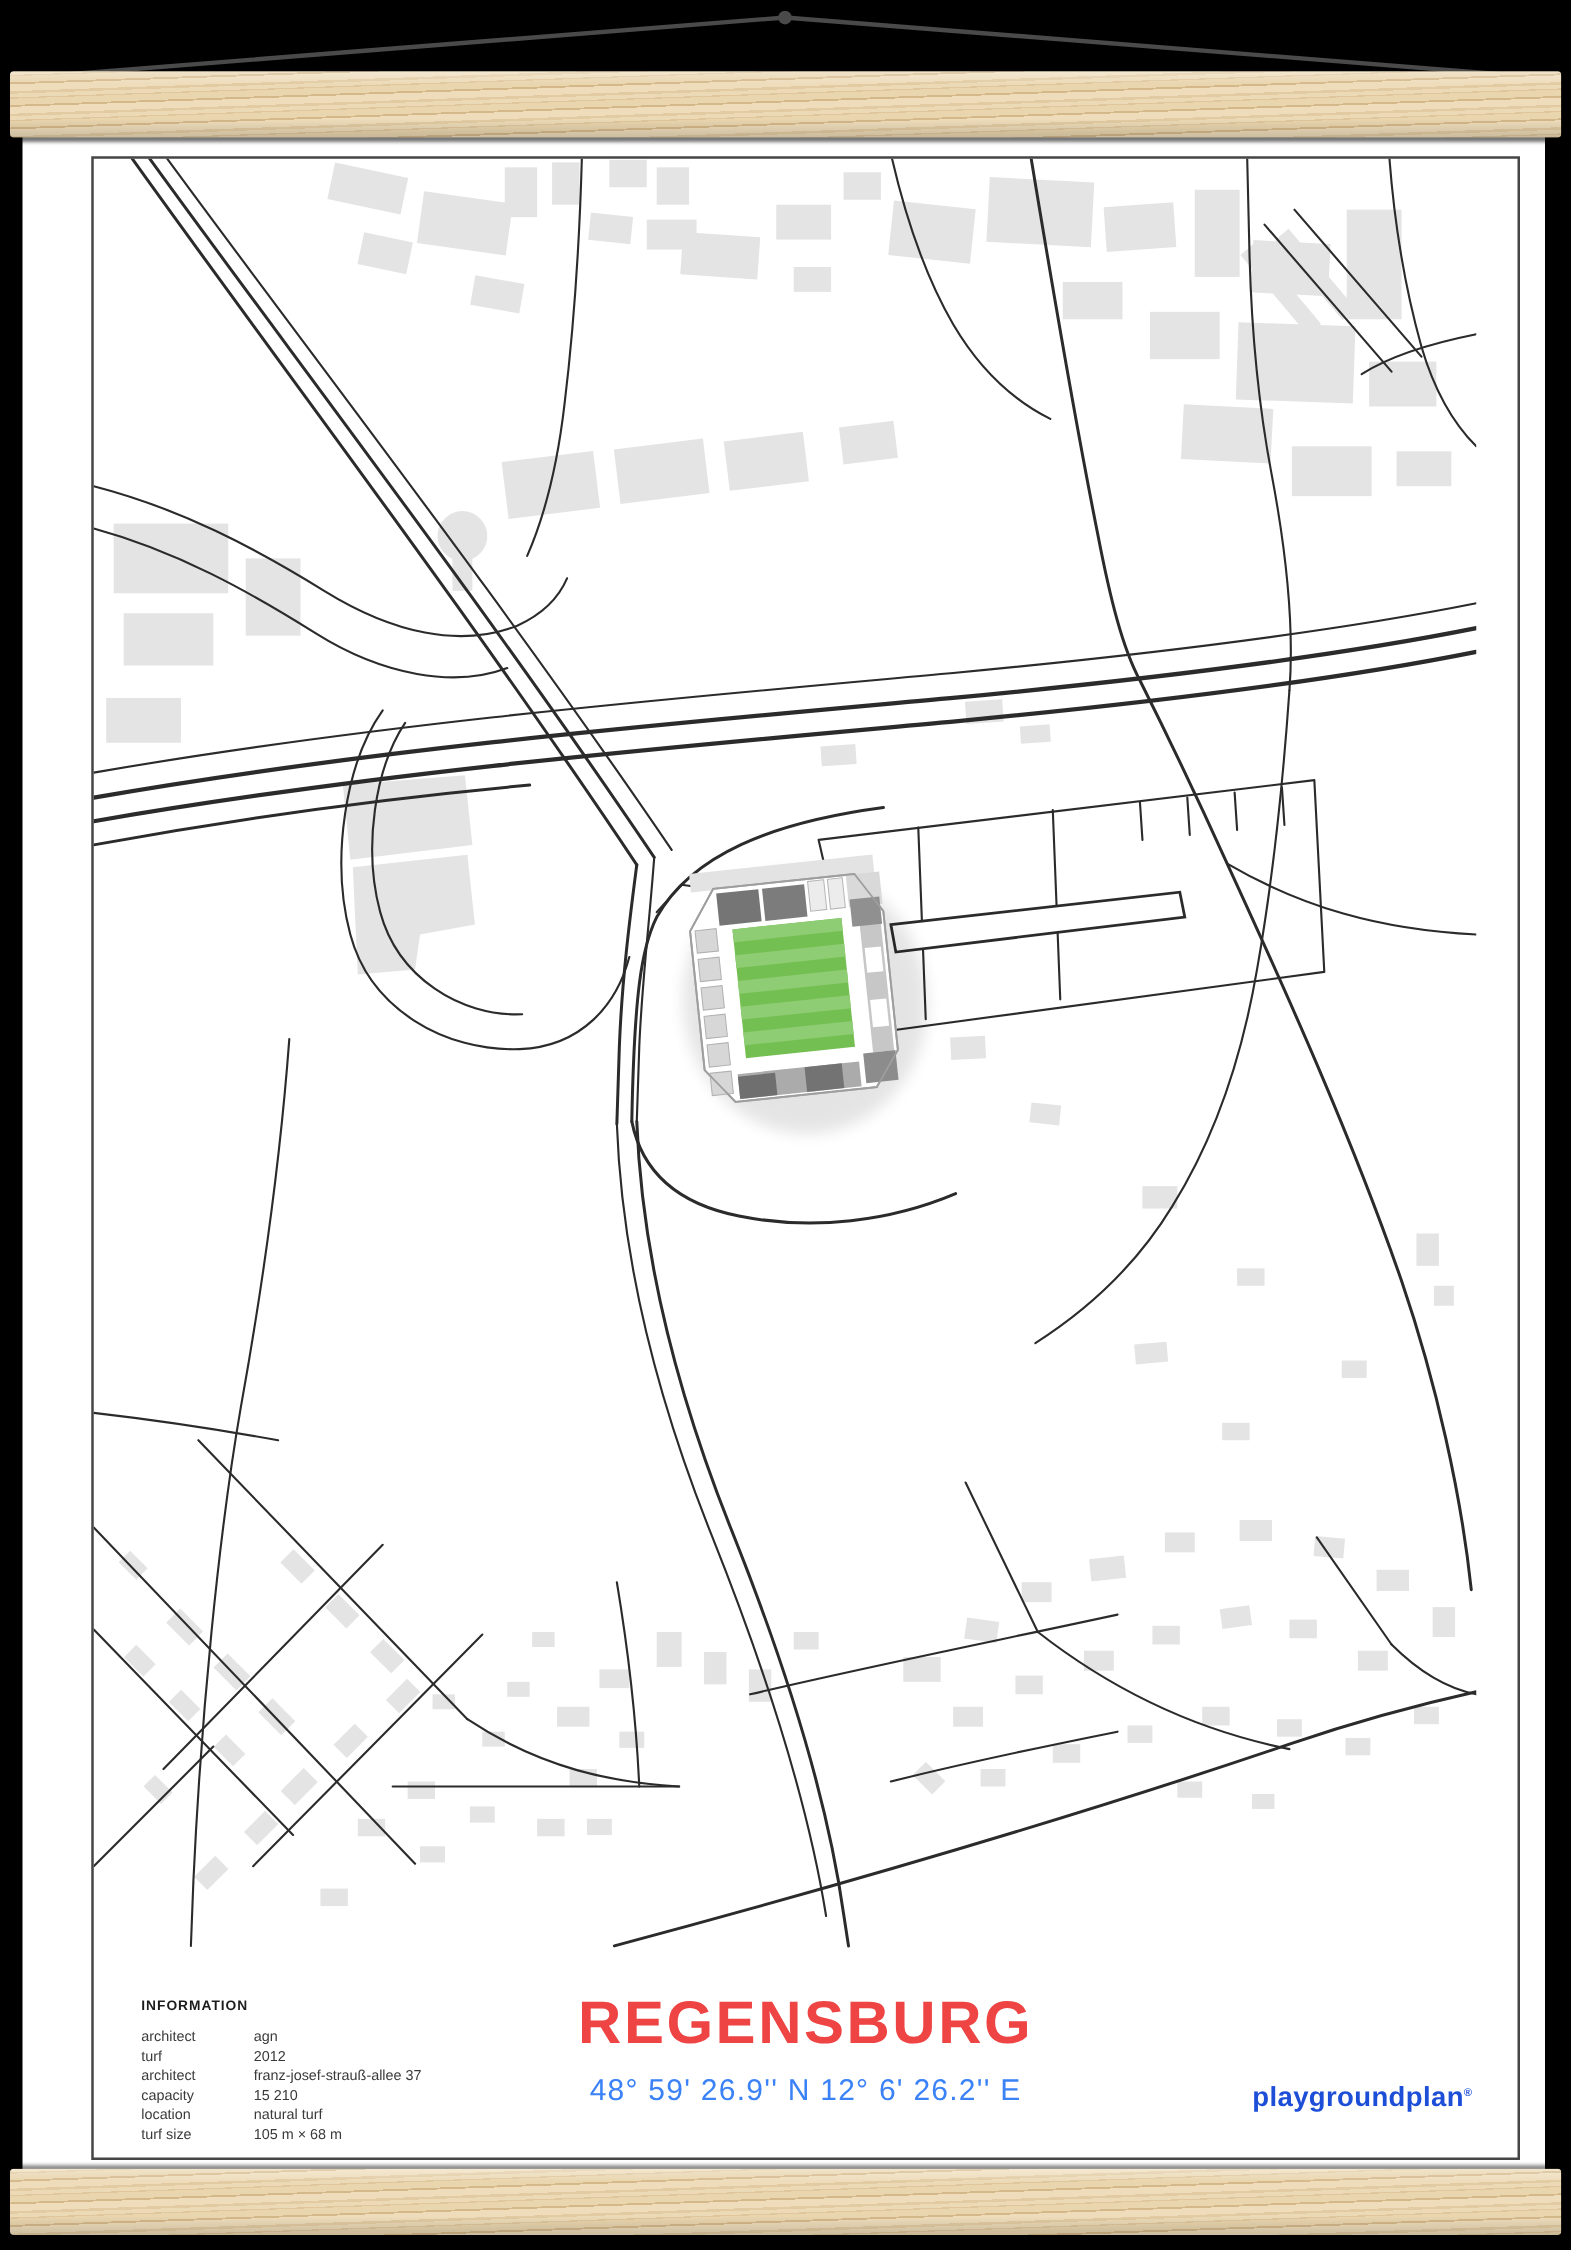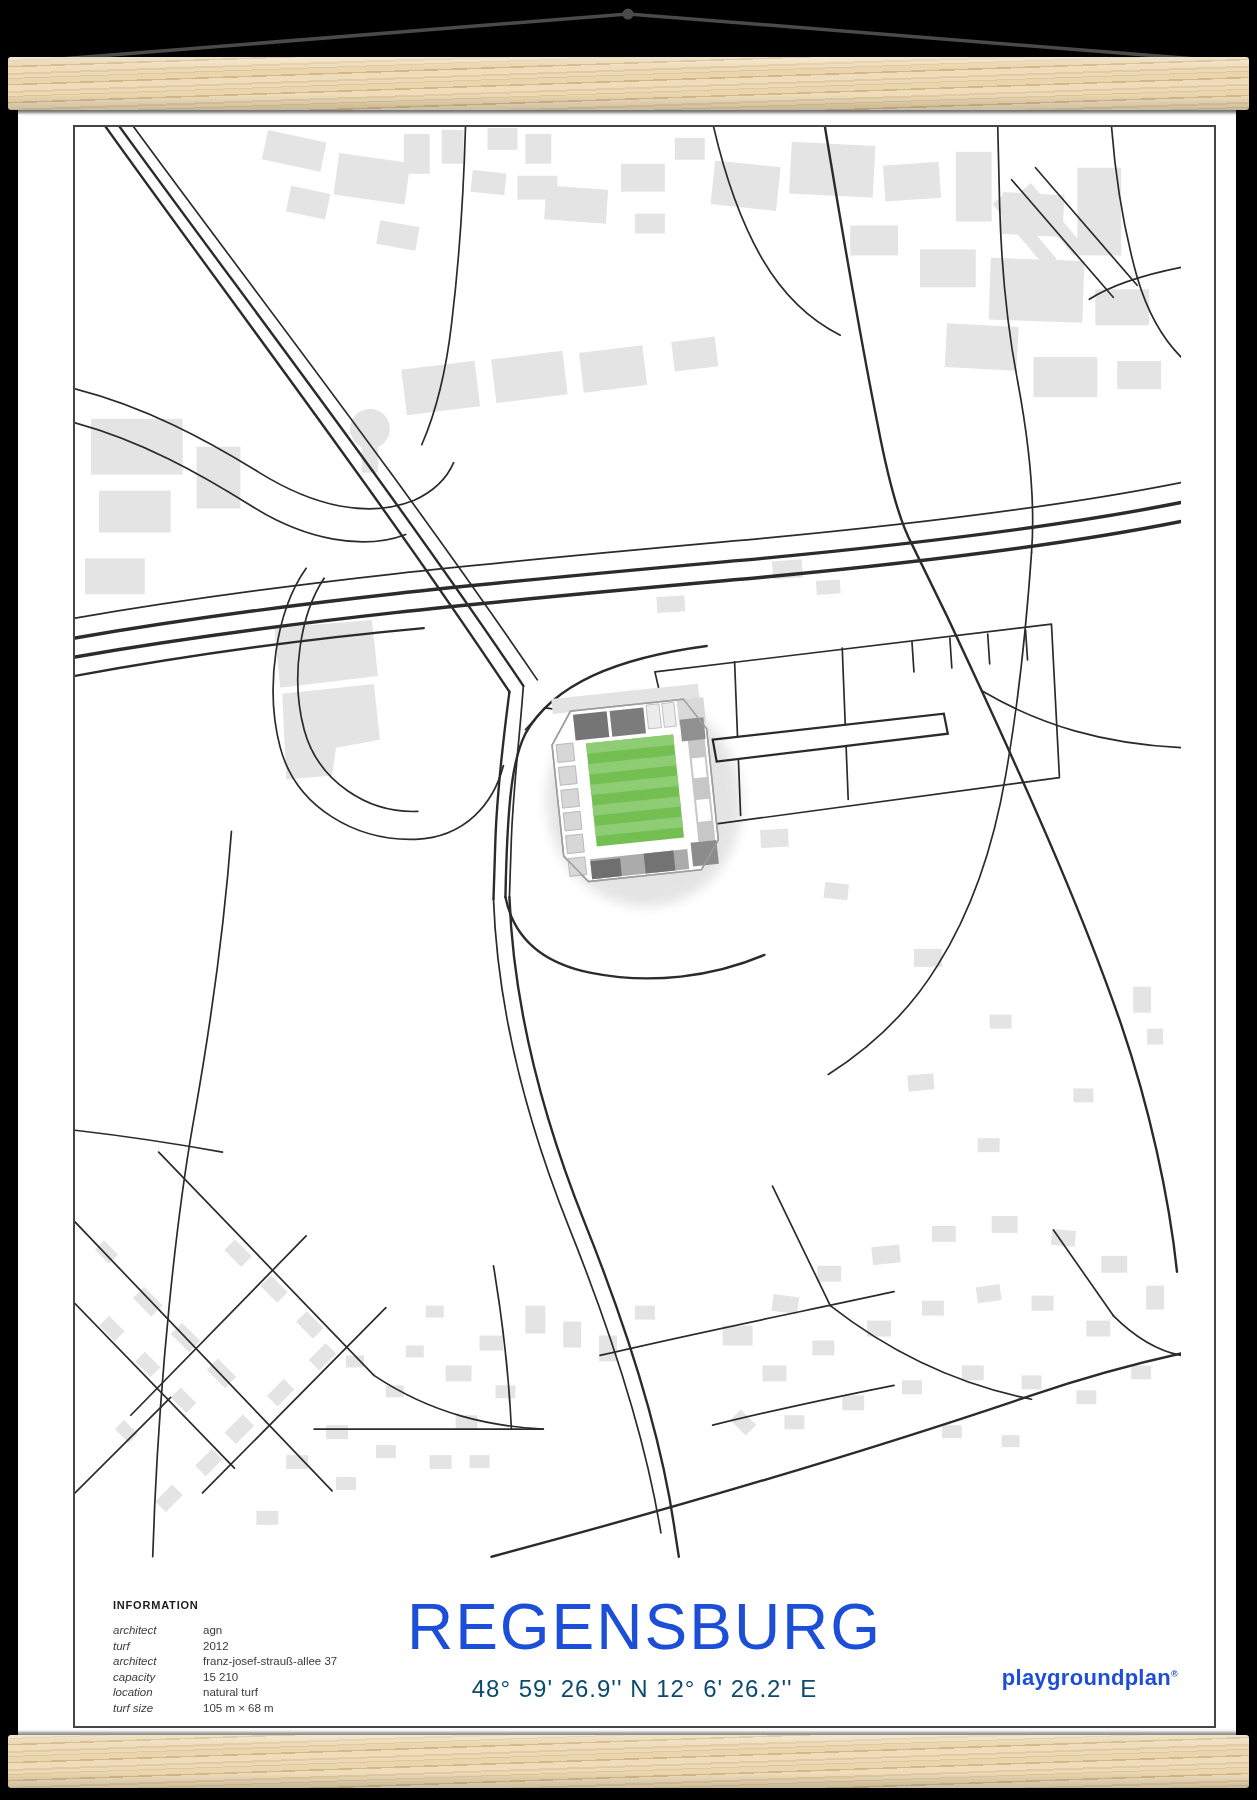--- a/index.html
+++ b/index.html
@@ -43,24 +43,24 @@
   .map .rd{fill:none;stroke:var(--road,#2b2b2b);stroke-linecap:round;stroke-linejoin:round;}
   .map .rt{stroke-width:1.7;}
   .map .rm{stroke-width:2.4;}
   .map .rk{stroke-width:3.4;}
   .map .pkfill{fill:#fff;stroke:var(--road,#2b2b2b);stroke-width:2.2;}
   
   .info{position:absolute;left:38px;top:1472px;color:#3a3a3a;}
   .info-title{font-size:11px;font-weight:bold;letter-spacing:.8px;color:#1c1c1c;}
   .info-rows{margin-top:12px;font-size:11.5px;line-height:15.5px;}
   .info-row{display:flex;}
-  .info-row .lbl{width:90px;font-style:italic;}
+  .info-row .lbl{width:90px;}
   .title-block{position:absolute;left:0;width:100%;top:1468px;text-align:center;}
-  .poster-title{font-size:64px;font-weight:normal;letter-spacing:2px;color:#1d4ed8;line-height:1;}
-  .poster-coords{margin-top:16px;font-size:24px;letter-spacing:1px;color:#0c4a6e;}
+  .poster-title{font-size:48px;font-weight:bold;letter-spacing:2px;color:#ef4444;line-height:1;}
+  .poster-coords{margin-top:16px;font-size:24px;letter-spacing:1px;color:#3b82f6;}
   .brand{position:absolute;right:36px;top:1538px;font-size:22px;font-weight:bold;color:#1d4ed8;letter-spacing:.3px;margin-left:33px;}
   .brand sup{font-size:9px;vertical-align:super;}
 </style>
 </head>
 <body>
 
 <div class="poster"></div>
 
 <svg class="string-svg">
   <polyline points="22,62 628,14 1234,62"></polyline>

